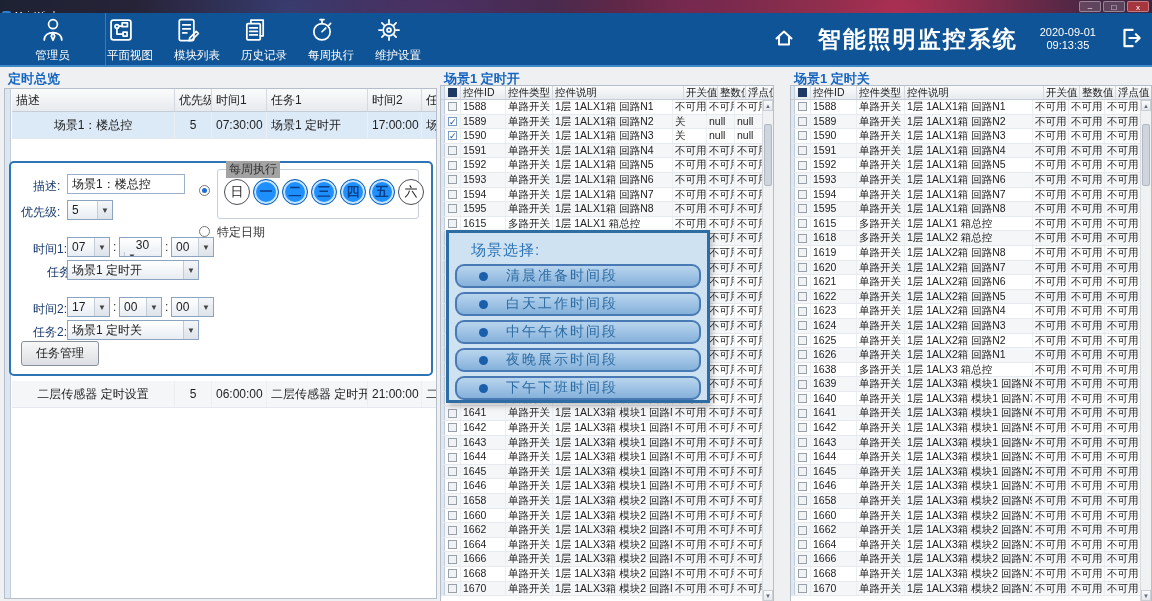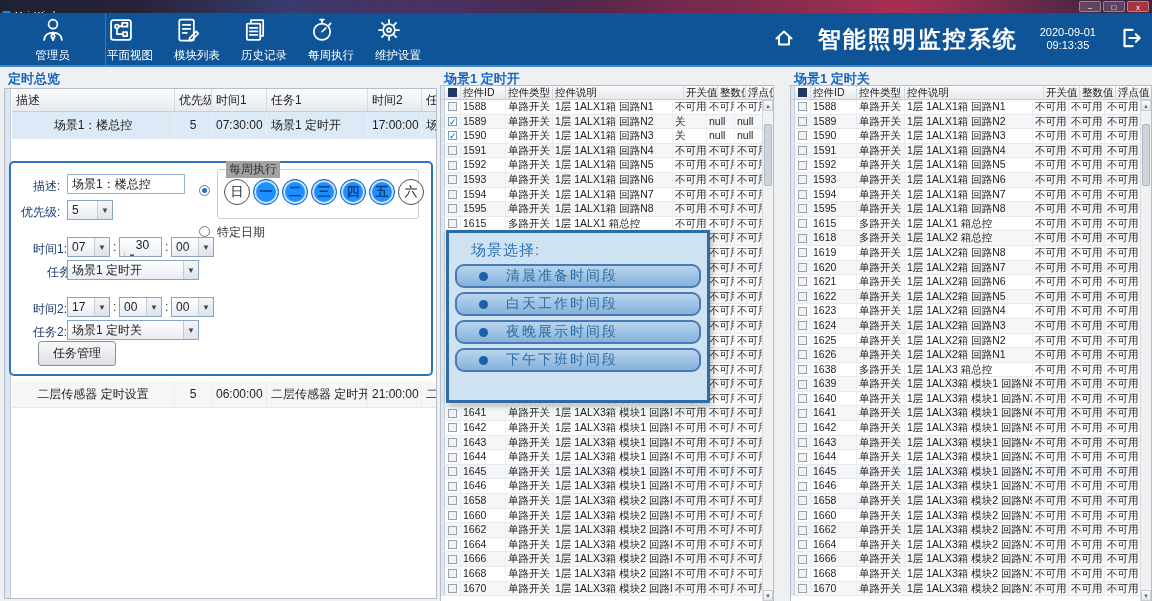--- a/index.html
+++ b/index.html
@@ -65,21 +65,21 @@
   .combo{position:absolute;height:20px;border:1px solid #8aa4c2;background:linear-gradient(#ffffff,#e8edf3);display:flex;align-items:center;justify-content:space-between;padding-left:4px;font-size:12px;white-space:nowrap;overflow:hidden;}
   .combo .arr{font-size:8px;color:#444;padding:0 3px;border-left:1px solid #c3ccd6;align-self:stretch;display:flex;align-items:center;background:linear-gradient(#f4f6f9,#dde3ea);}
   .colon{position:absolute;font-size:12px;color:#333;}
   .radio{position:absolute;width:11px;height:11px;border:1px solid #777;border-radius:50%;background:#fff;}
   .radio.on::after{content:"";position:absolute;left:2px;top:2px;width:5px;height:5px;border-radius:50%;background:#1d6fd1;}
   .groupbox{position:absolute;left:206px;top:6px;width:202px;height:50px;border:1px solid #c6cfda;border-radius:3px;}
   .gb-legend{position:absolute;top:-9px;left:8px;background:#a3a3a3;padding:0 3px;font-size:12px;color:#333;}
   .days{position:absolute;left:6px;top:9px;display:flex;gap:3px;}
   .day{width:26px;height:26px;border-radius:50%;border:1.5px solid #4a4f56;background:#fff;color:#222;font-size:13px;display:flex;align-items:center;justify-content:center;}
   .day.active{background:#1e8fff;border-color:#1260b4;color:#0a3e87;box-shadow:inset 0 0 0 2px rgba(255,255,255,.75);font-weight:bold;}
-  .ed-btn{position:absolute;left:10px;bottom:8px;padding:3px 14px;font-size:12px;background:linear-gradient(#f8f8f8,#dcdfe4);border:1px solid #8a909a;border-radius:3px;margin-left:17px;}
+  .ed-btn{position:absolute;left:10px;bottom:8px;padding:3px 14px;font-size:12px;background:linear-gradient(#f8f8f8,#dcdfe4);border:1px solid #8a909a;border-radius:3px;}
 
   
   .ctl-panel{position:absolute;top:0;bottom:0;}
   .mid{left:440px;width:334px;}
   .right{left:790px;width:362px;}
   .ct-table{position:absolute;left:0;top:18px;right:0;bottom:-1px;background:#fff;border:1px solid #b6bfc9;overflow:hidden;}
   .ct-header{display:flex;height:14px;background:linear-gradient(#fafbfc,#e7eaee);border-bottom:1px solid #c6cdd5;}
   .ct-header span{font-size:10.5px;color:#222;line-height:13px;padding-left:2px;border-right:1px solid #d5dae0;overflow:hidden;white-space:nowrap;}
   .ct-rows{position:absolute;left:0;top:14px;right:0;bottom:0;}
   .ct-row{display:flex;height:14.6px;border-bottom:1px solid #e6eaee;}
@@ -1220,20 +1220,24 @@
         <div class="popup-btn">
           <span class="pb-dot"></span>
           <span class="pb-label">清晨准备时间段</span>
         </div>
         <div class="popup-btn">
           <span class="pb-dot"></span>
           <span class="pb-label">白天工作时间段</span>
         </div>
         <div class="popup-btn">
           <span class="pb-dot"></span>
+          <span class="pb-label">中午午休时间段</span>
+        </div>
+        <div class="popup-btn">
+          <span class="pb-dot"></span>
           <span class="pb-label">夜晚展示时间段</span>
         </div>
         <div class="popup-btn">
           <span class="pb-dot"></span>
           <span class="pb-label">下午下班时间段</span>
         </div>
       </div>
   </div>
 
 </div>

